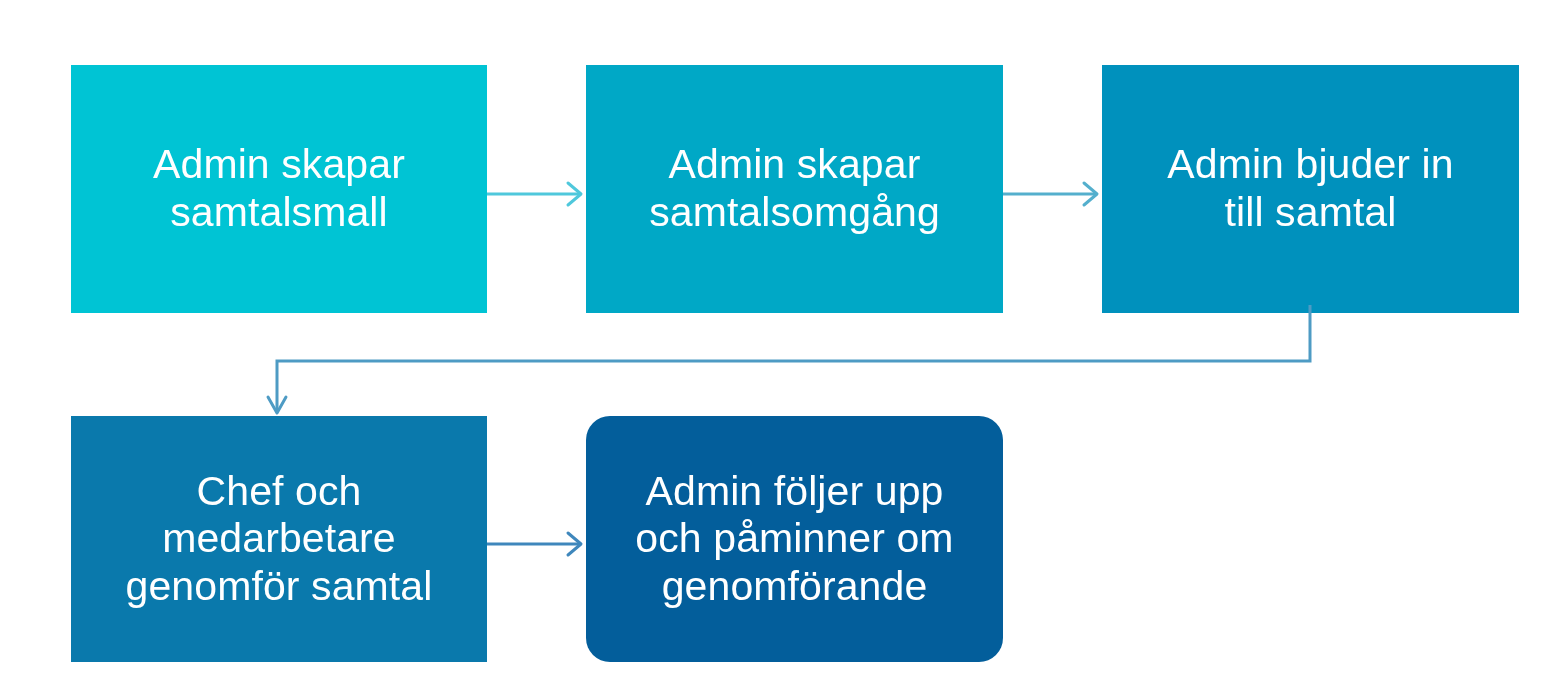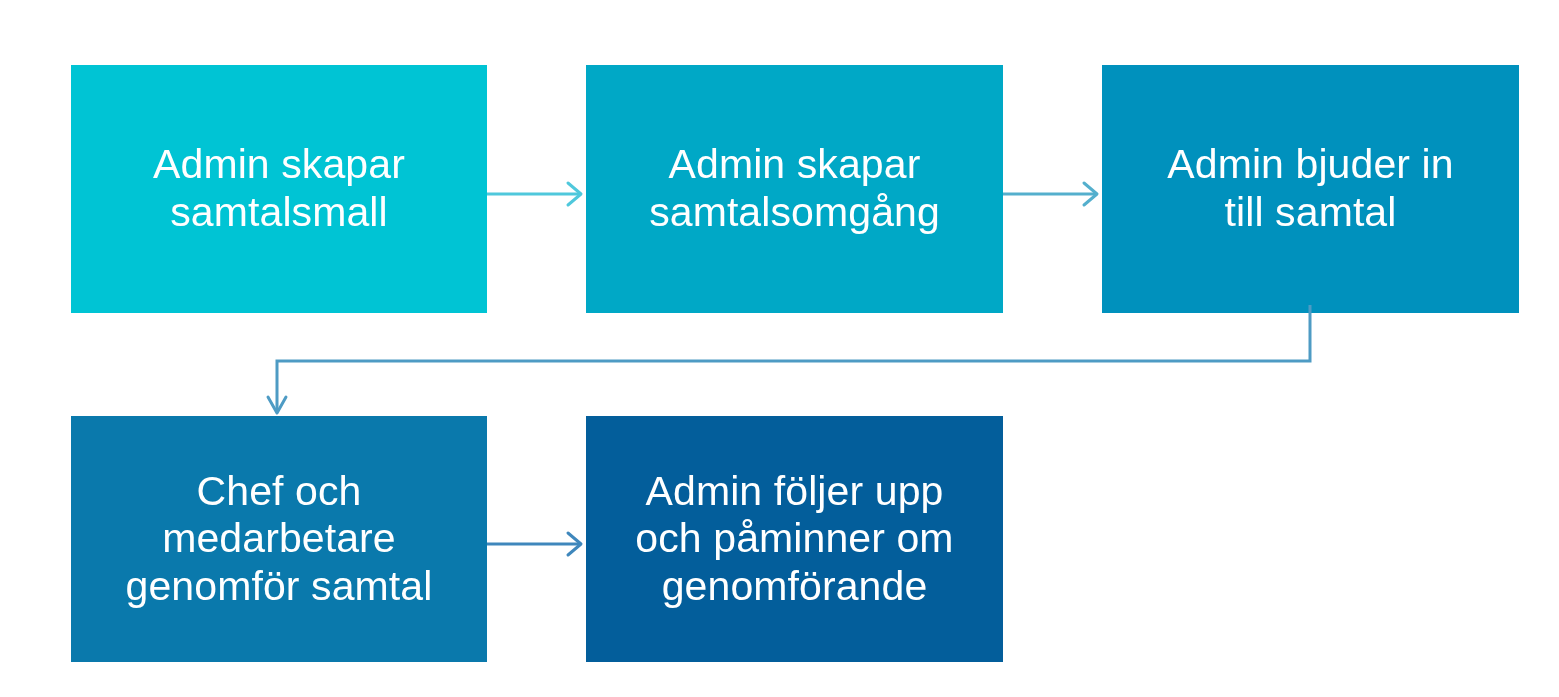--- a/index.html
+++ b/index.html
@@ -39,21 +39,21 @@
   }
   
   #node-1 { left: 71px;   top: 65px;  width: 416px; height: 248px; }
   
   #node-2 { left: 586px;  top: 65px;  width: 417px; height: 248px; }
   
   #node-3 { left: 1102px; top: 65px;  width: 417px; height: 248px; }
   
   #node-4 { left: 71px;   top: 416px; width: 416px; height: 246px; }
   
-  #node-5 { left: 586px;  top: 416px; width: 417px; height: 246px; }
+  #node-5 { left: 586px;  top: 416px; width: 417px; height: 246px; border-radius: 24px; }
 
   .connector {
     position: absolute;
     pointer-events: none;
   }
   #conn-1 { left: 487px;  top: 158px; width: 100px; height: 72px; }
   #conn-2 { left: 1003px; top: 158px; width: 100px; height: 72px; }
   #conn-3 { left: 487px;  top: 508px; width: 100px; height: 72px; }
   #conn-elbow { left: 255px; top: 305px; width: 1090px; height: 118px; }
 </style>

